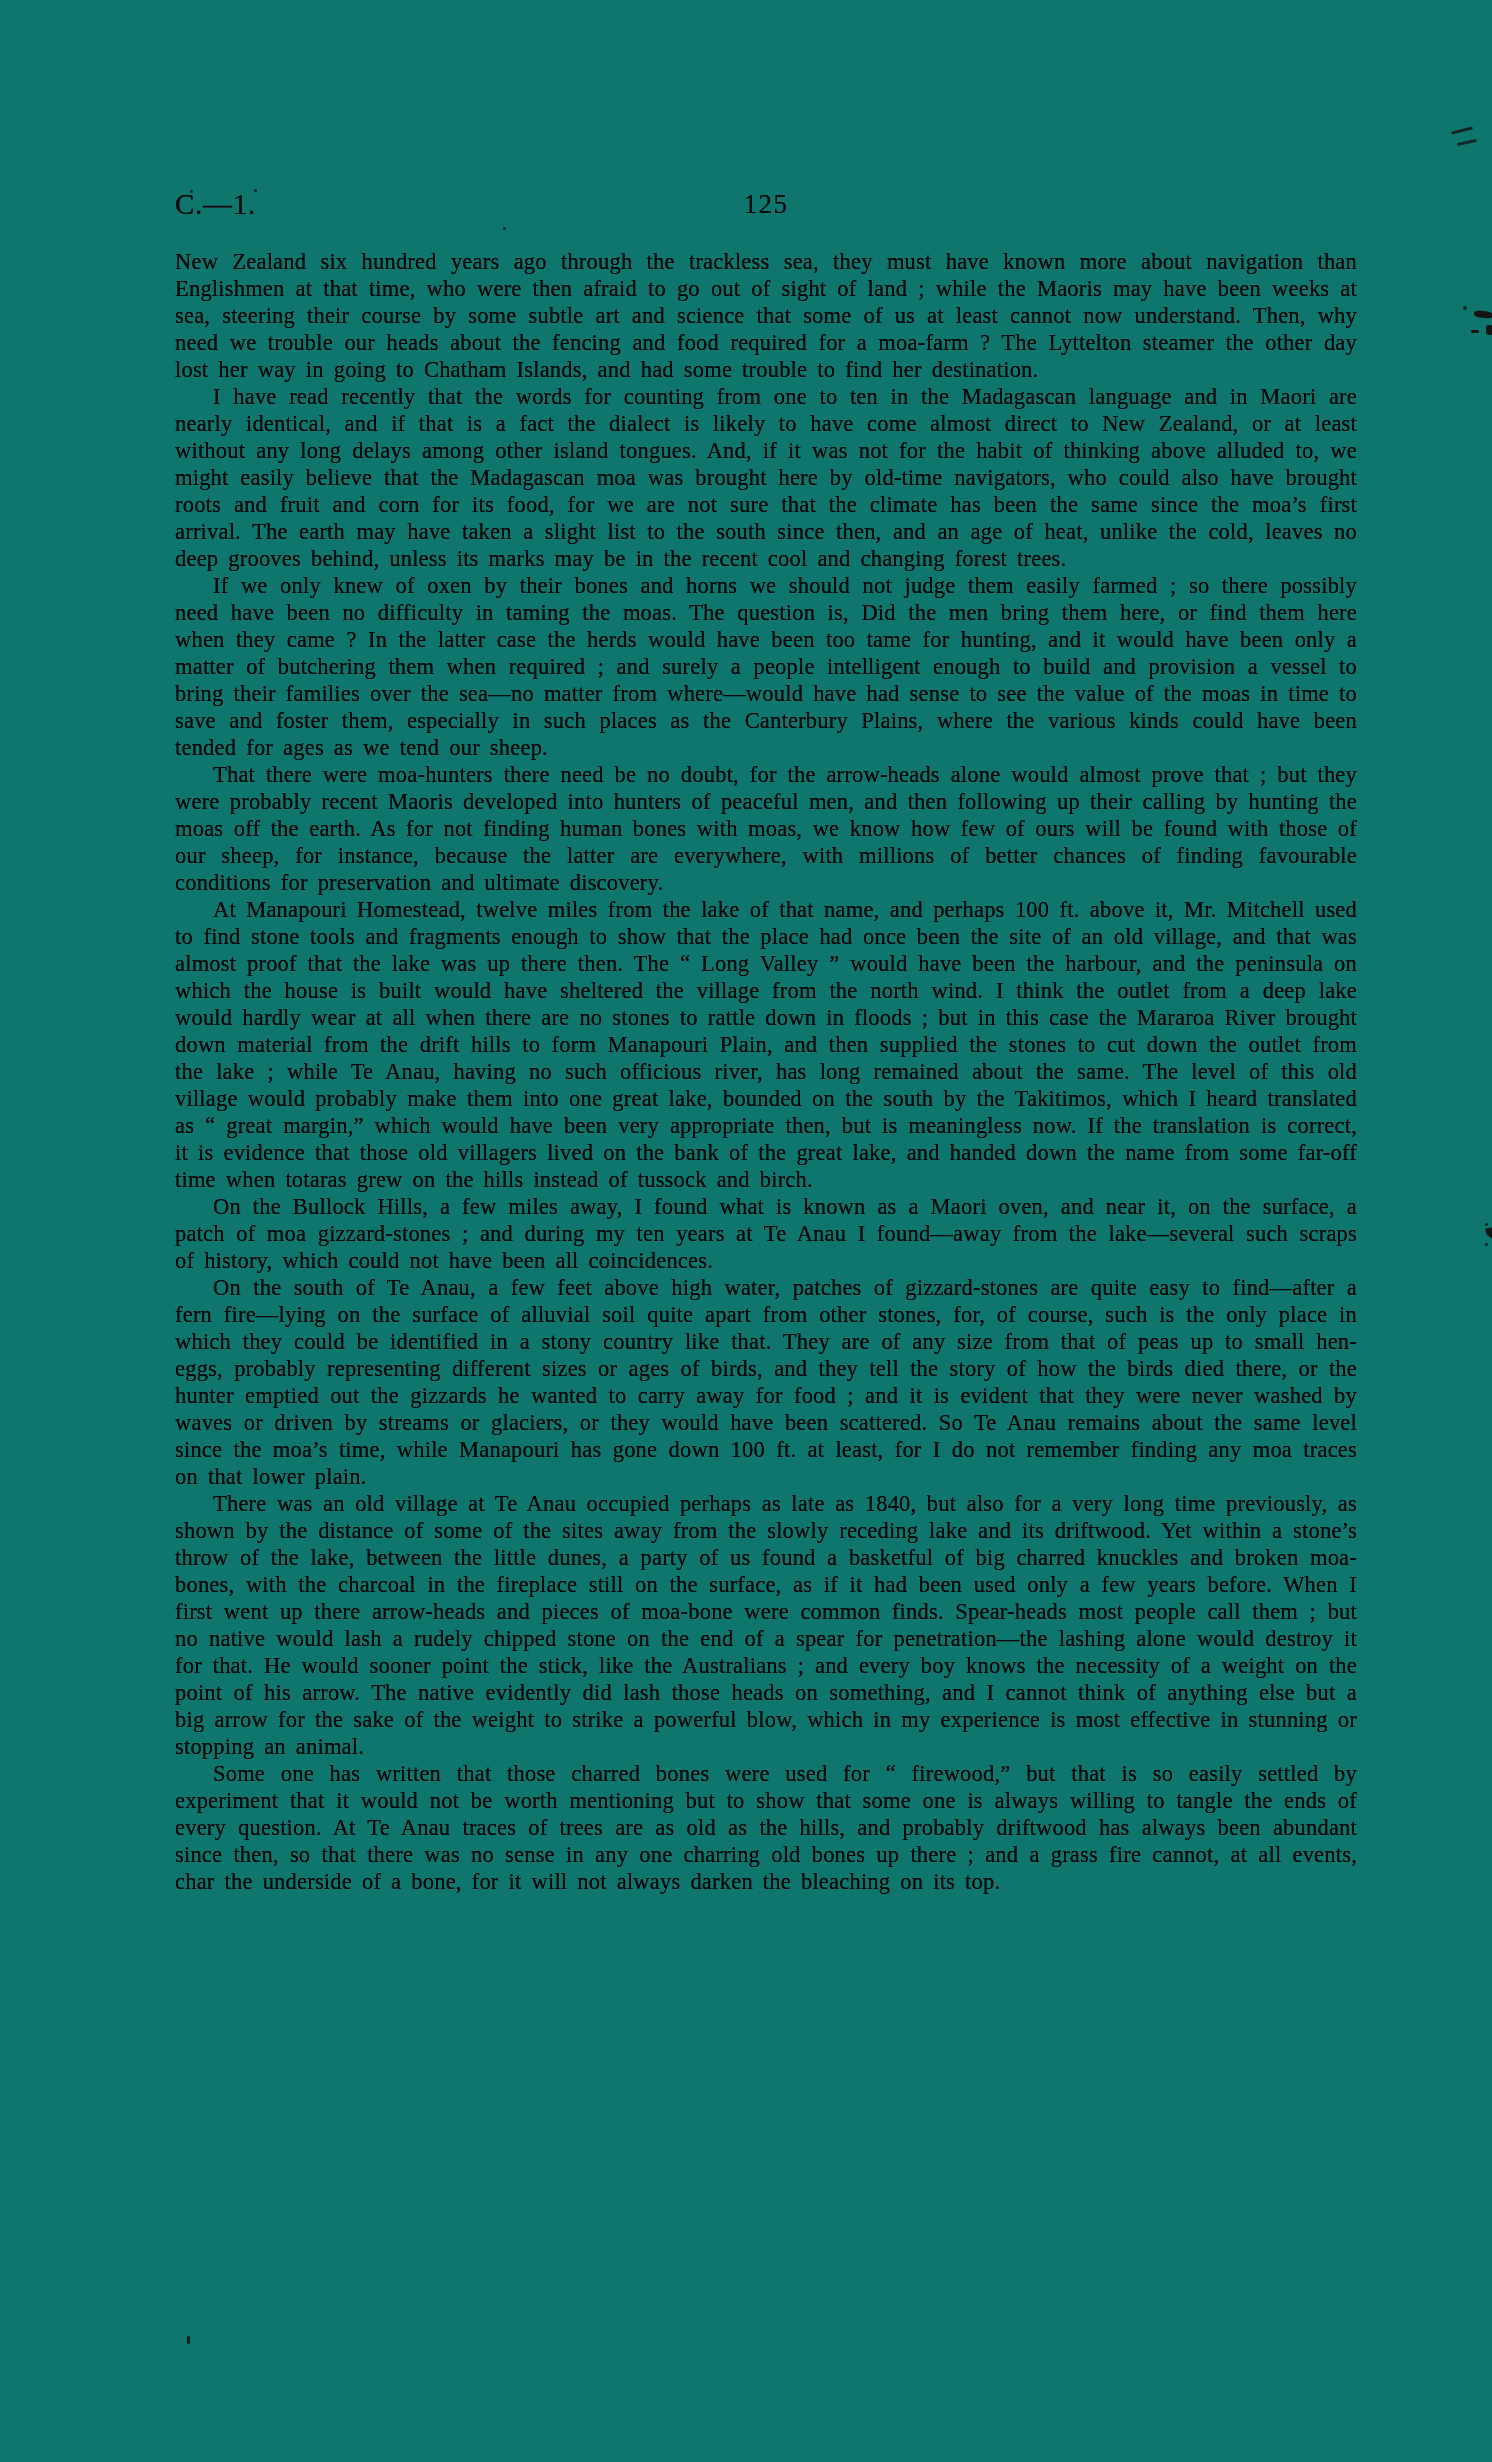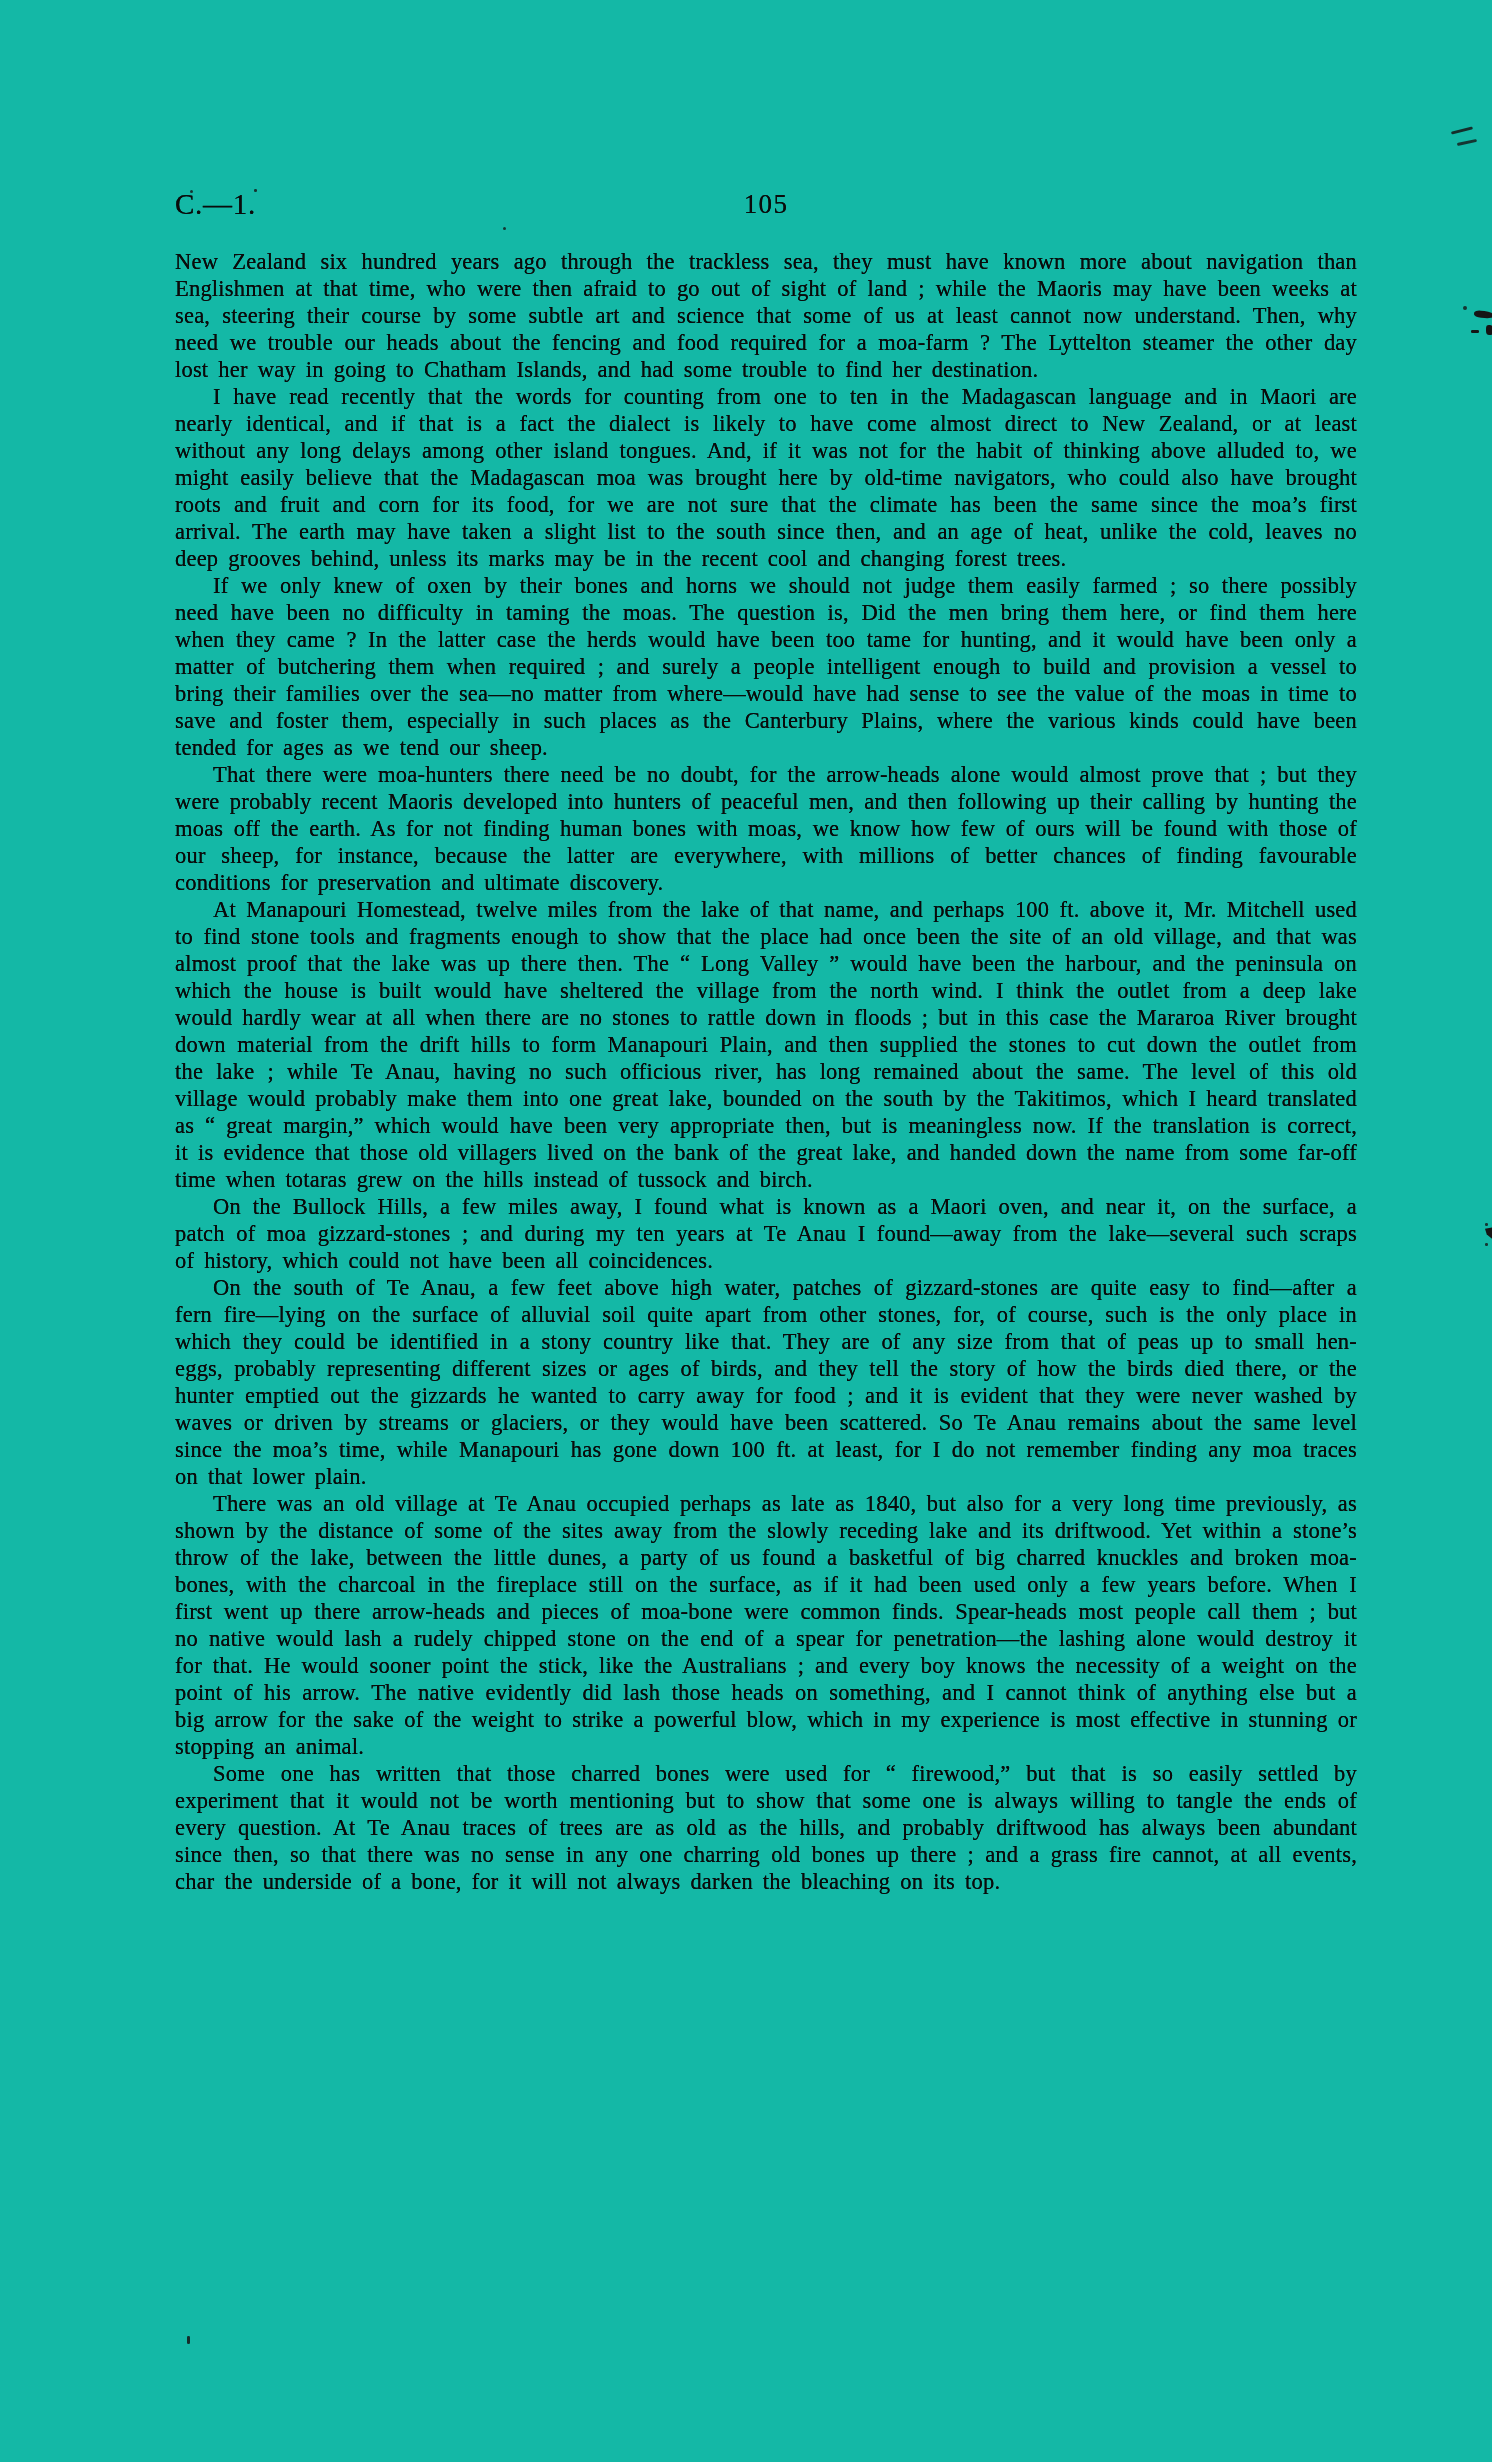--- a/index.html
+++ b/index.html
@@ -4,21 +4,21 @@
 <style>
   html, body {
     margin: 0;
     padding: 0;
     background: #ffffff;
   }
   .page {
     position: relative;
     width: 1492px;
     height: 2462px;
-    background: #14b8a6;
+    background: #0f766e;
     overflow: hidden;
     font-family: "Liberation Serif", "DejaVu Serif", serif;
     color: #0b0b0b;
   }
   .page-header {
     position: absolute;
     left: 175px;
     top: 188px;
     width: 1182px;
     height: 39px;
@@ -80,21 +80,21 @@
     border-radius: 40% 60% 55% 45%;
   }
 </style>
 </head>
 <body>
 
 <div class="page">
 
   <div class="page-header">
     <span class="doc-ref">C.—1.</span>
-    <span class="page-num">105</span>
+    <span class="page-num">125</span>
   </div>
 
   <div class="body-text">
 
   <p class="para">New Zealand six hundred years ago through the trackless sea, they must have known more about navigation than Englishmen at that time, who were then afraid to go out of sight of land ; while the Maoris may have been weeks at sea, steering their course by some subtle art and science that some of us at least cannot now understand.  Then, why need we trouble our heads about the fencing and food required for a moa-farm ?  The Lyttelton steamer the other day lost her way in going to Chatham Islands, and had some trouble to find her destination.</p>
       <p class="para indent">I have read recently that the words for counting from one to ten in the Madagascan language and in Maori are nearly identical, and if that is a fact the dialect is likely to have come almost direct to New Zealand, or at least without any long delays among other island tongues.  And, if it was not for the habit of thinking above alluded to, we might easily believe that the Madagascan moa was brought here by old-time navigators, who could also have brought roots and fruit and corn for its food, for we are not sure that the climate has been the same since the moa’s first arrival.  The earth may have taken a slight list to the south since then, and an age of heat, unlike the cold, leaves no deep grooves behind, unless its marks may be in the recent cool and changing forest trees.</p>
       <p class="para indent">If we only knew of oxen by their bones and horns we should not judge them easily farmed ; so there possibly need have been no difficulty in taming the moas.  The question is, Did the men bring them here, or find them here when they came ?  In the latter case the herds would have been too tame for hunting, and it would have been only a matter of butchering them when required ; and surely a people intelligent enough to build and provision a vessel to bring their families over the sea—no matter from where—would have had sense to see the value of the moas in time to save and foster them, especially in such places as the Canterbury Plains, where the various kinds could have been tended for ages as we tend our sheep.</p>
       <p class="para indent">That there were moa-hunters there need be no doubt, for the arrow-heads alone would almost prove that ; but they were probably recent Maoris developed into hunters of peaceful men, and then following up their calling by hunting the moas off the earth.  As for not finding human bones with moas, we know how few of ours will be found with those of our sheep, for instance, because the latter are everywhere, with millions of better chances of finding favourable conditions for preservation and ultimate discovery.</p>
       <p class="para indent">At Manapouri Homestead, twelve miles from the lake of that name, and perhaps 100 ft. above it, Mr. Mitchell used to find stone tools and fragments enough to show that the place had once been the site of an old village, and that was almost proof that the lake was up there then.  The “ Long Valley ” would have been the harbour, and the peninsula on which the house is built would have sheltered the village from the north wind.  I think the outlet from a deep lake would hardly wear at all when there are no stones to rattle down in floods ; but in this case the Mararoa River brought down material from the drift hills to form Manapouri Plain, and then supplied the stones to cut down the outlet from the lake ; while Te Anau, having no such officious river, has long remained about the same.  The level of this old village would probably make them into one great lake, bounded on the south by the Takitimos, which I heard translated as “ great margin,” which would have been very appropriate then, but is meaningless now.  If the translation is correct, it is evidence that those old villagers lived on the bank of the great lake, and handed down the name from some far-off time when totaras grew on the hills instead of tussock and birch.</p>
       <p class="para indent">On the Bullock Hills, a few miles away, I found what is known as a Maori oven, and near it, on the surface, a patch of moa gizzard-stones ; and during my ten years at Te Anau I found—away from the lake—several such scraps of history, which could not have been all coincidences.</p>

